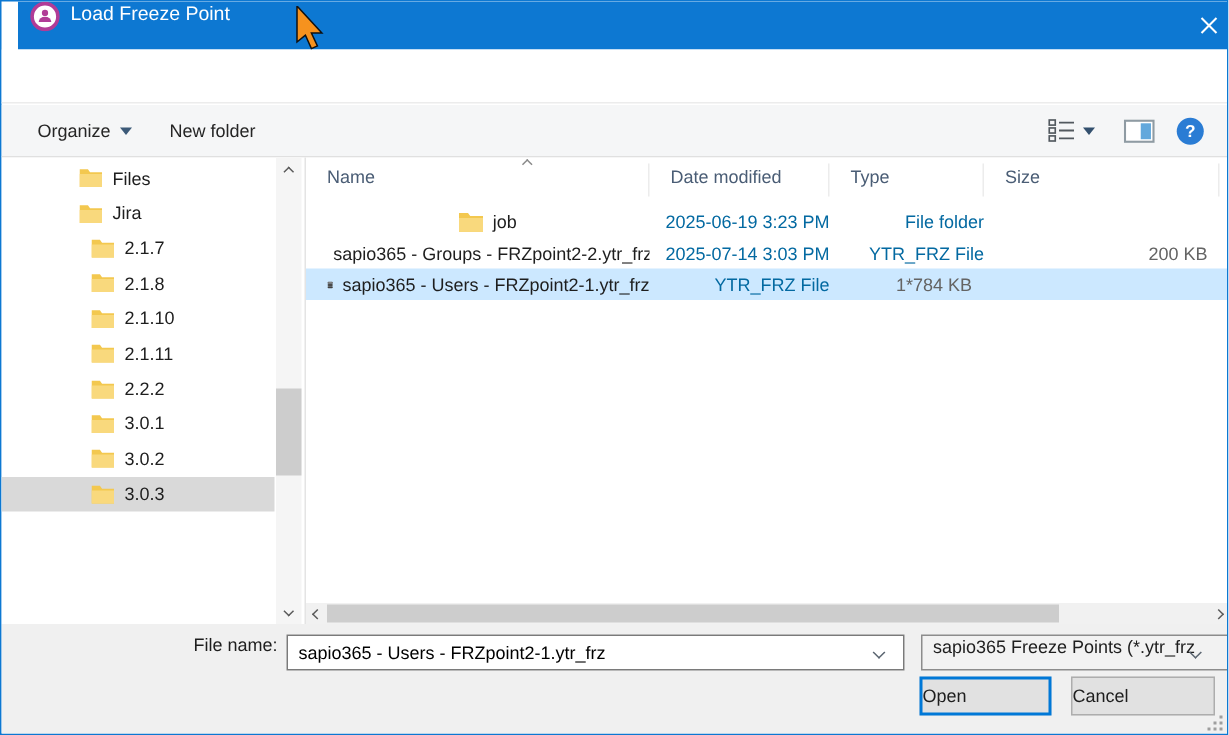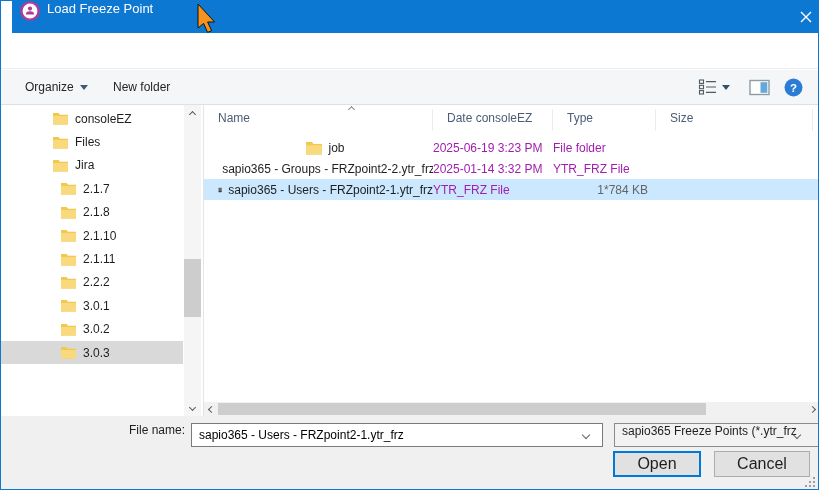--- a/index.html
+++ b/index.html
@@ -69,21 +69,21 @@
   .lheader { position:absolute; left:0; top:0; width:616px; height:26px;
              display:grid; grid-template-columns:229px 120px 103px 157px; align-items:end; }
   .lheader .hcell { color:#4a5d75; font-size:12px; padding:0 0 4px 14px; border-right:1px solid #ececec; height:22px;
                     display:flex; align-items:center; }
   .sort-chev { position:absolute; left:145px; top:2px; width:5px; height:5px;
                border-right:1.3px solid #8a8a8a; border-bottom:1.3px solid #8a8a8a; transform:rotate(-135deg); }
   .rows { position:absolute; left:0; top:32px; width:616px; }
   .frow { height:21px; display:grid; grid-template-columns:229px 120px 103px 157px; align-items:center; }
   .frow.selected { background:#cce8ff; }
   .cell-name { display:flex; align-items:center; gap:6px; padding-left:14px; white-space:nowrap; overflow:hidden;justify-content:center; }
-  .cell-dim { color:#a21caf; white-space:nowrap; overflow:hidden; }
+  .cell-dim { color:#0369a1; white-space:nowrap; overflow:hidden;text-align:right; }
   .cell-size { color:#646464; text-align:right; padding-right:8px; white-space:nowrap; }
 
   
   .hscroll { position:absolute; left:0; top:297px; width:616px; height:14px; background:#f1f1f1; }
   .hs-btn { position:absolute; top:0; width:13px; height:14px; display:flex; align-items:center; justify-content:center; }
   .chev-left-sm { width:5px; height:5px; border-right:1.3px solid #5a5a5a; border-bottom:1.3px solid #5a5a5a;
                   transform:rotate(135deg); margin-left:2px; }
   .chev-right-sm { width:5px; height:5px; border-right:1.3px solid #5a5a5a; border-bottom:1.3px solid #5a5a5a;
                    transform:rotate(-45deg); margin-right:2px; }
   .hthumb { position:absolute; left:14px; top:1px; width:488px; height:12px; background:#cdcdcd; }
@@ -92,21 +92,21 @@
   .footer { position:absolute; left:0; top:415px; width:100%; height:74px; background:#f0f0f0; }
   .fn-label { position:absolute; left:0; top:7px; width:184px; text-align:right; font-size:12px; }
   .fn-input { position:absolute; left:190px; top:7px; width:412px; height:24px; border:1px solid #7a7a7a;
               background:#fff; font-family:"Liberation Sans",sans-serif; font-size:12px; padding:0 20px 0 7px; color:#000; }
   .fn-chev { position:absolute; left:582px; top:16px; }
   .ft-combo { position:absolute; left:613px; top:7px; width:232px; height:24px; border:1px solid #8c8c8c;
               background:#f2f2f2; display:flex; padding:0 18px 0 7px;
               white-space:nowrap; overflow:hidden; font-size:12px; }
   .ft-chev { position:absolute; left:793px; top:16px; }
   .btn { position:absolute; top:35px; height:26px; background:#e1e1e1; display:flex;
-         align-items:center; justify-content:center; font-size:16px; }
+         align-items:center; justify-content:flex-start; font-size:12px; }
   .btn-open { left:612px; width:88px; border:2px solid #0078d7; }
   .btn-cancel { left:713px; width:96px; border:1px solid #adadad; }
   .grip { position:absolute; right:2px; bottom:2px; }
 
   .cursor { position:absolute; left:196px; top:3px; z-index:99; }
 </style>
 </head>
 <body>
 
 <div id="window">
@@ -218,27 +218,20 @@
 
   <div class="main">
     <div class="splitter"></div>
 
     <div class="tree">
       <div class="tree-item">
         <svg width="15" height="13" viewBox="0 0 16 13">
             <path d="M0 .5 L6 .5 L7.5 2.5 L16 2.5 L16 13 L0 13 Z" fill="#f3c84f"></path>
             <path d="M0 3.8 L16 3.8 L16 13 L0 13 Z" fill="#f9d97d"></path>
           </svg>
-        <span>consoleEZ</span>
-      </div>
-      <div class="tree-item">
-        <svg width="15" height="13" viewBox="0 0 16 13">
-            <path d="M0 .5 L6 .5 L7.5 2.5 L16 2.5 L16 13 L0 13 Z" fill="#f3c84f"></path>
-            <path d="M0 3.8 L16 3.8 L16 13 L0 13 Z" fill="#f9d97d"></path>
-          </svg>
         <span>Files</span>
       </div>
       <div class="tree-item">
         <svg width="15" height="13" viewBox="0 0 16 13">
             <path d="M0 .5 L6 .5 L7.5 2.5 L16 2.5 L16 13 L0 13 Z" fill="#f3c84f"></path>
             <path d="M0 3.8 L16 3.8 L16 13 L0 13 Z" fill="#f9d97d"></path>
           </svg>
         <span>Jira</span>
       </div>
       <div class="tree-item child">
@@ -306,21 +299,21 @@
       <div class="vthumb"></div>
       <div class="sb-btn" style="bottom:0; top:auto;">
         <div class="chev-dn-sm"></div>
       </div>
     </div>
 
     <div class="listpane">
       <div class="sort-chev"></div>
       <div class="lheader">
         <div class="hcell">Name</div>
-        <div class="hcell">Date consoleEZ</div>
+        <div class="hcell">Date modified</div>
         <div class="hcell">Type</div>
         <div class="hcell">Size</div>
       </div>
 
       <div class="rows">
         <div class="frow">
           <div class="cell-name">
             <svg width="16" height="14" viewBox="0 0 16 13">
                 <path d="M0 .5 L6 .5 L7.5 2.5 L16 2.5 L16 13 L0 13 Z" fill="#f3c84f"></path>
                 <path d="M0 3.8 L16 3.8 L16 13 L0 13 Z" fill="#f9d97d"></path>
@@ -335,22 +328,23 @@
         <div class="frow">
           <div class="cell-name">
             <svg width="15" height="16" viewBox="0 0 16 17">
               <rect x="1.5" y="0.5" width="13" height="5" rx="2.2" fill="#555"></rect>
               <rect x="1.5" y="6" width="13" height="5" rx="2.2" fill="#4a4a4a"></rect>
               <rect x="1.5" y="11.5" width="13" height="5" rx="2.2" fill="#404040"></rect>
               <ellipse cx="8" cy="2.3" rx="5.6" ry="1.5" fill="#8a8a8a"></ellipse>
             </svg>
             <span>sapio365 - Groups - FRZpoint2-2.ytr_frz</span>
           </div>
-          <div class="cell-dim">2025-01-14 3:32 PM</div>
+          <div class="cell-dim">2025-07-14 3:03 PM</div>
           <div class="cell-dim">YTR_FRZ File</div>
+          <div class="cell-size">200 KB</div>
         </div>
 
         <div class="frow selected">
           <div class="cell-name">
             <svg width="15" height="16" viewBox="0 0 16 17">
               <rect x="1.5" y="0.5" width="13" height="5" rx="2.2" fill="#555"></rect>
               <rect x="1.5" y="6" width="13" height="5" rx="2.2" fill="#4a4a4a"></rect>
               <rect x="1.5" y="11.5" width="13" height="5" rx="2.2" fill="#404040"></rect>
               <ellipse cx="8" cy="2.3" rx="5.6" ry="1.5" fill="#8a8a8a"></ellipse>
             </svg>

